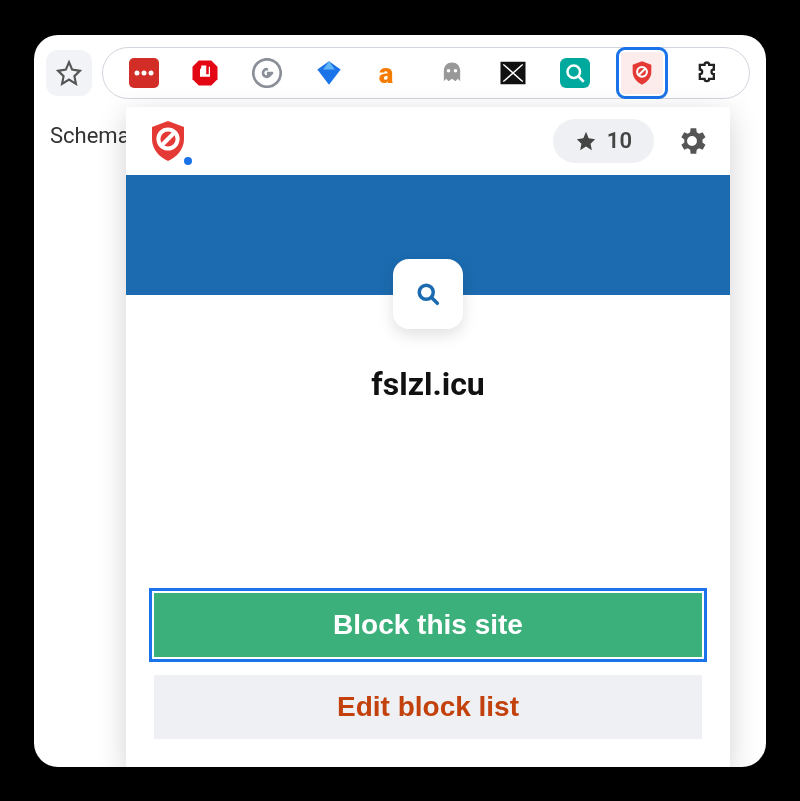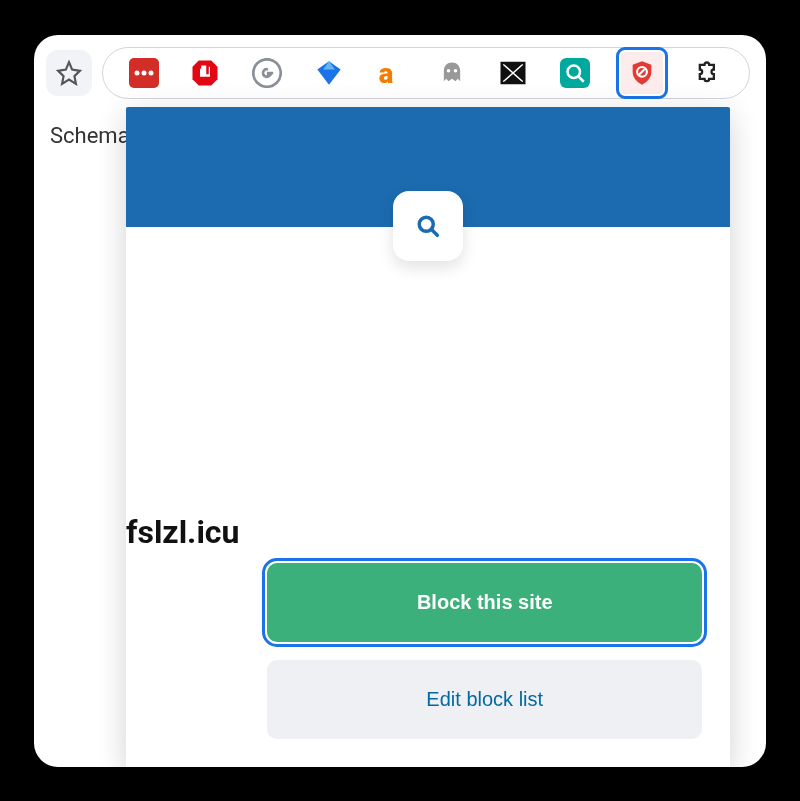--- a/index.html
+++ b/index.html
@@ -134,21 +134,21 @@
   }
   .banner {
     background: #1c6bb0;
     height: 120px;
     position: relative;
   }
   .site-panel {
     background: #fff;
     flex: 1;
     display: flex;
-    flex-direction: row;
+    flex-direction: column;
     align-items: center;
     position: relative;
     padding-top: 60px;
   }
   .favicon-box {
     position: absolute;
     top: -36px;
     left: 50%;
     transform: translateX(-50%);
     width: 70px;
@@ -170,40 +170,40 @@
   .btn-area {
     width: 100%;
     padding: 0 28px;
     margin-top: auto;
     margin-bottom: 28px;
     display: flex;
     flex-direction: column;
     gap: 18px;
   }
   .btn {
-    height: 79px;
-    border-radius: 10px;
-    display: flex;
-    align-items: center;
-    justify-content: center;
-    font-size: 20px;
+    height: 64px;
+    border-radius: 0;
+    display: flex;
+    align-items: center;
+    justify-content: center;
+    font-size: 28px;
     font-weight: 700;
     cursor: pointer;
     border: none;
   }
   .btn-primary {
     background: #3bb07a;
     color: #fff;
     outline: 3px solid #1a73e8;
     outline-offset: 2px;
   }
   .btn-secondary {
     background: #eef0f3;
-    color: #0369a1;
-    font-weight: 400;
+    color: #c2410c;
+    font-weight: 700;
   }
 </style>
 </head>
 <body>
 
 <div class="window">
 
   <div class="toolbar-row">
     <div class="star-bookmark">
       <svg width="26" height="26" viewBox="0 0 24 24" fill="none" stroke="#555" stroke-width="2">
@@ -275,20 +275,43 @@
         <svg width="28" height="28" viewBox="0 0 24 24" fill="none" stroke="#222" stroke-width="2">
             <path d="M5 8V5h4a2 2 0 114 0h4v4a2 2 0 100 4v4h-4a2 2 0 11-4 0H5v-4a2 2 0 100-4z"></path>
           </svg>
       </div>
     </div>
   </div>
 
   <div class="page-label">Schema</div>
 
   <div class="popup">
+    <div class="popup-header">
+      <div class="logo-wrap">
+        <svg width="48" height="48" viewBox="0 0 24 24">
+            <path fill="#e53935" d="M12 2l8 3v6c0 5-3.5 9-8 11-4.5-2-8-6-8-11V5l8-3z"></path>
+            <circle cx="12" cy="11" r="4.8" fill="none" stroke="#fff" stroke-width="2"></circle>
+            <line x1="8.5" y1="14.5" x2="15.5" y2="7.5" stroke="#fff" stroke-width="2"></line>
+          </svg>
+        <div class="notif-dot"></div>
+      </div>
+      <div class="header-right">
+        <div class="pill">
+          <svg width="22" height="22" viewBox="0 0 24 24" fill="#444">
+              <path d="M12 2l2.9 6.9L22 10l-5 4.9 1.4 7.1L12 18l-6.4 4 1.4-7.1L2 10l7.1-1.1L12 2z"></path>
+            </svg>
+          <span>10</span>
+        </div>
+        <div class="gear-btn">
+          <svg width="34" height="34" viewBox="0 0 24 24" fill="#555">
+              <path d="M19.4 13a7.8 7.8 0 000-2l2.1-1.6-2-3.5-2.5 1a7.6 7.6 0 00-1.7-1L15 3h-4l-.3 2.9a7.6 7.6 0 00-1.7 1l-2.5-1-2 3.5L6.6 11a7.8 7.8 0 000 2l-2.1 1.6 2 3.5 2.5-1c.5.4 1.1.8 1.7 1L11 21h4l.3-2.9c.6-.2 1.2-.6 1.7-1l2.5 1 2-3.5L19.4 13zM12 15.5A3.5 3.5 0 1115.5 12 3.5 3.5 0 0112 15.5z"></path>
+            </svg>
+        </div>
+      </div>
+    </div>
 
     <div class="banner"></div>
 
     <div class="site-panel">
       <div class="favicon-box">
         <svg width="28" height="28" viewBox="0 0 24 24" fill="none" stroke="#1c6bb0" stroke-width="3" stroke-linecap="round">
             <circle cx="10.5" cy="10.5" r="6"></circle>
             <line x1="15" y1="15" x2="20" y2="20"></line>
           </svg>
       </div>

